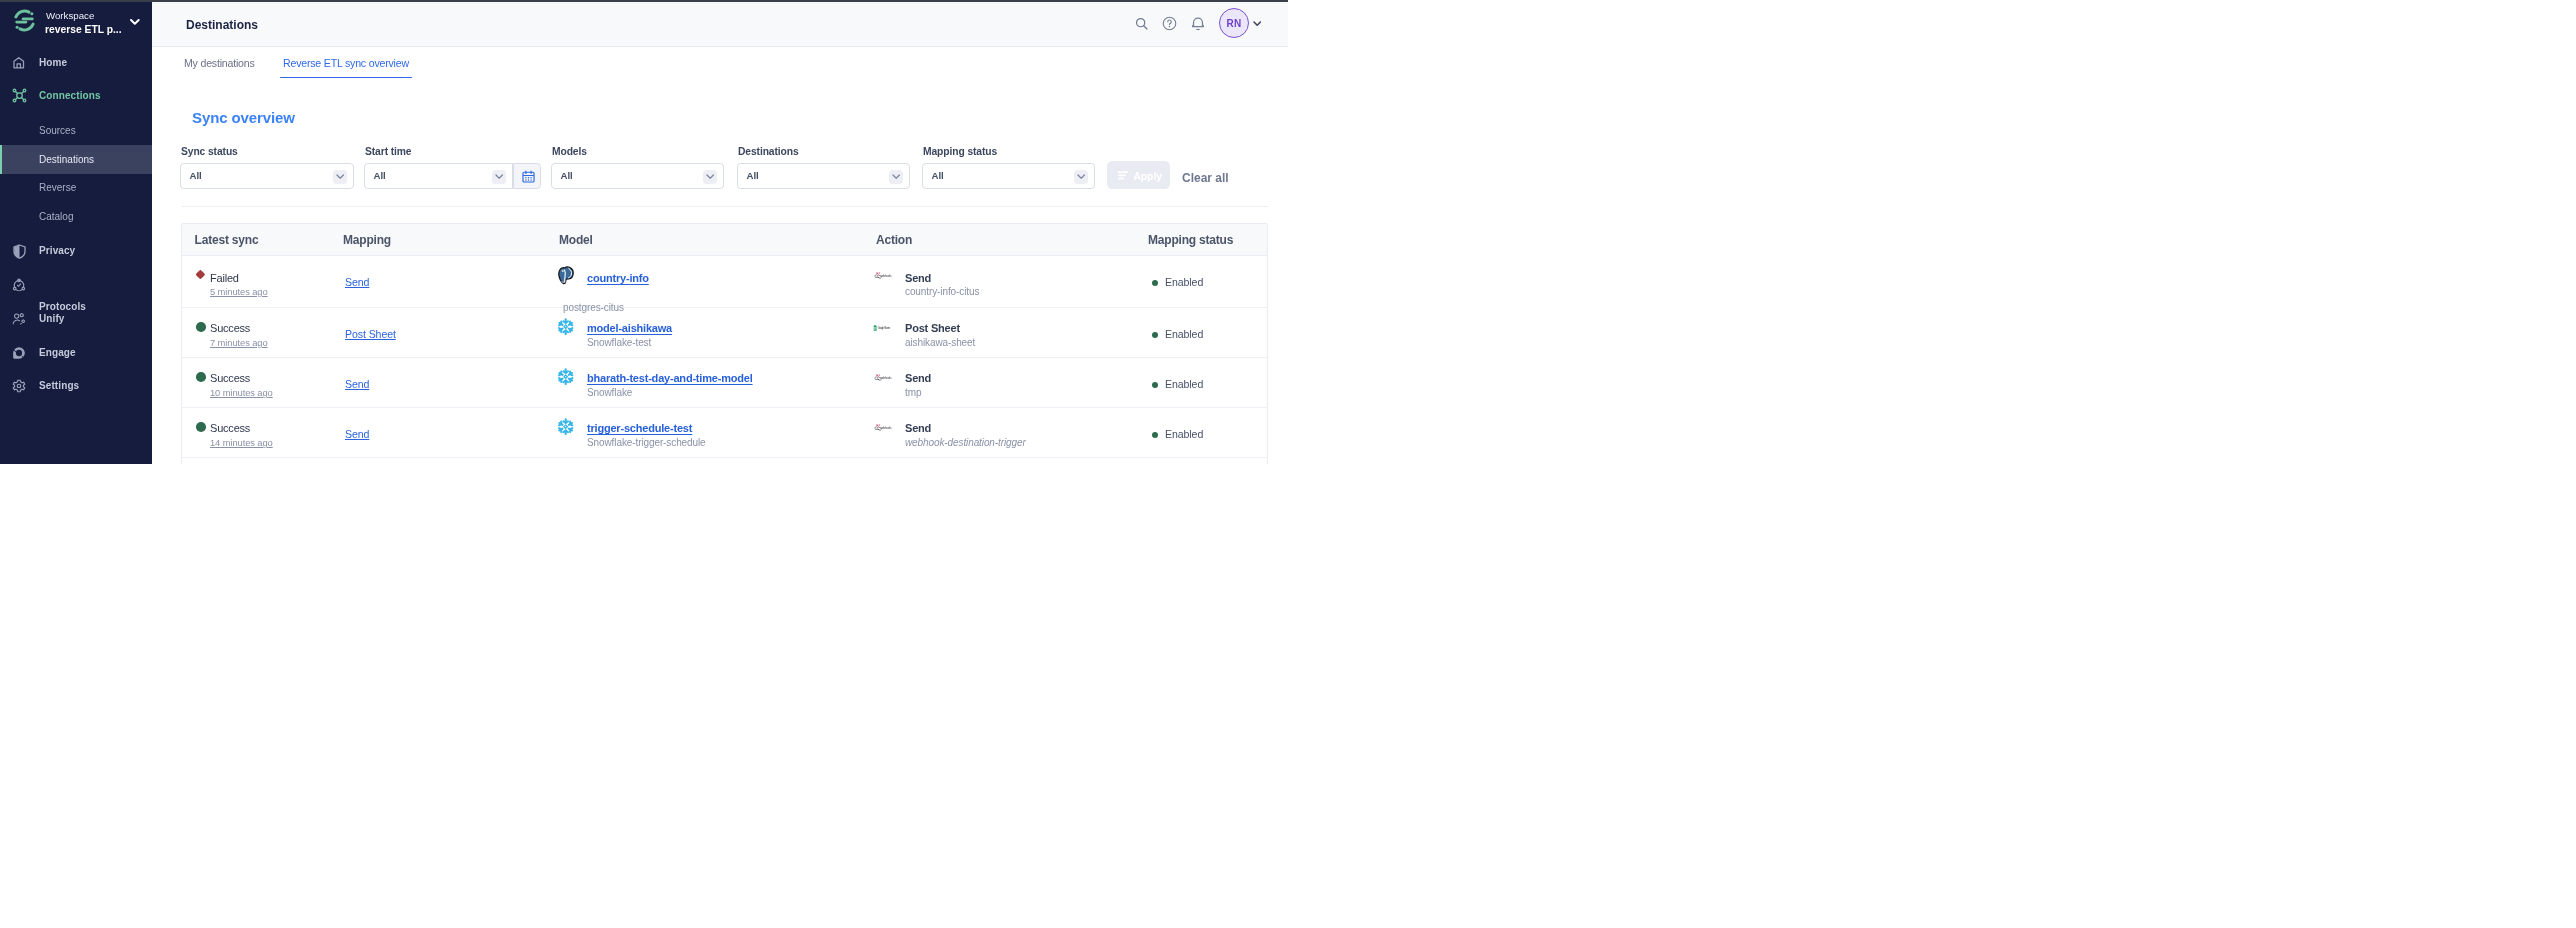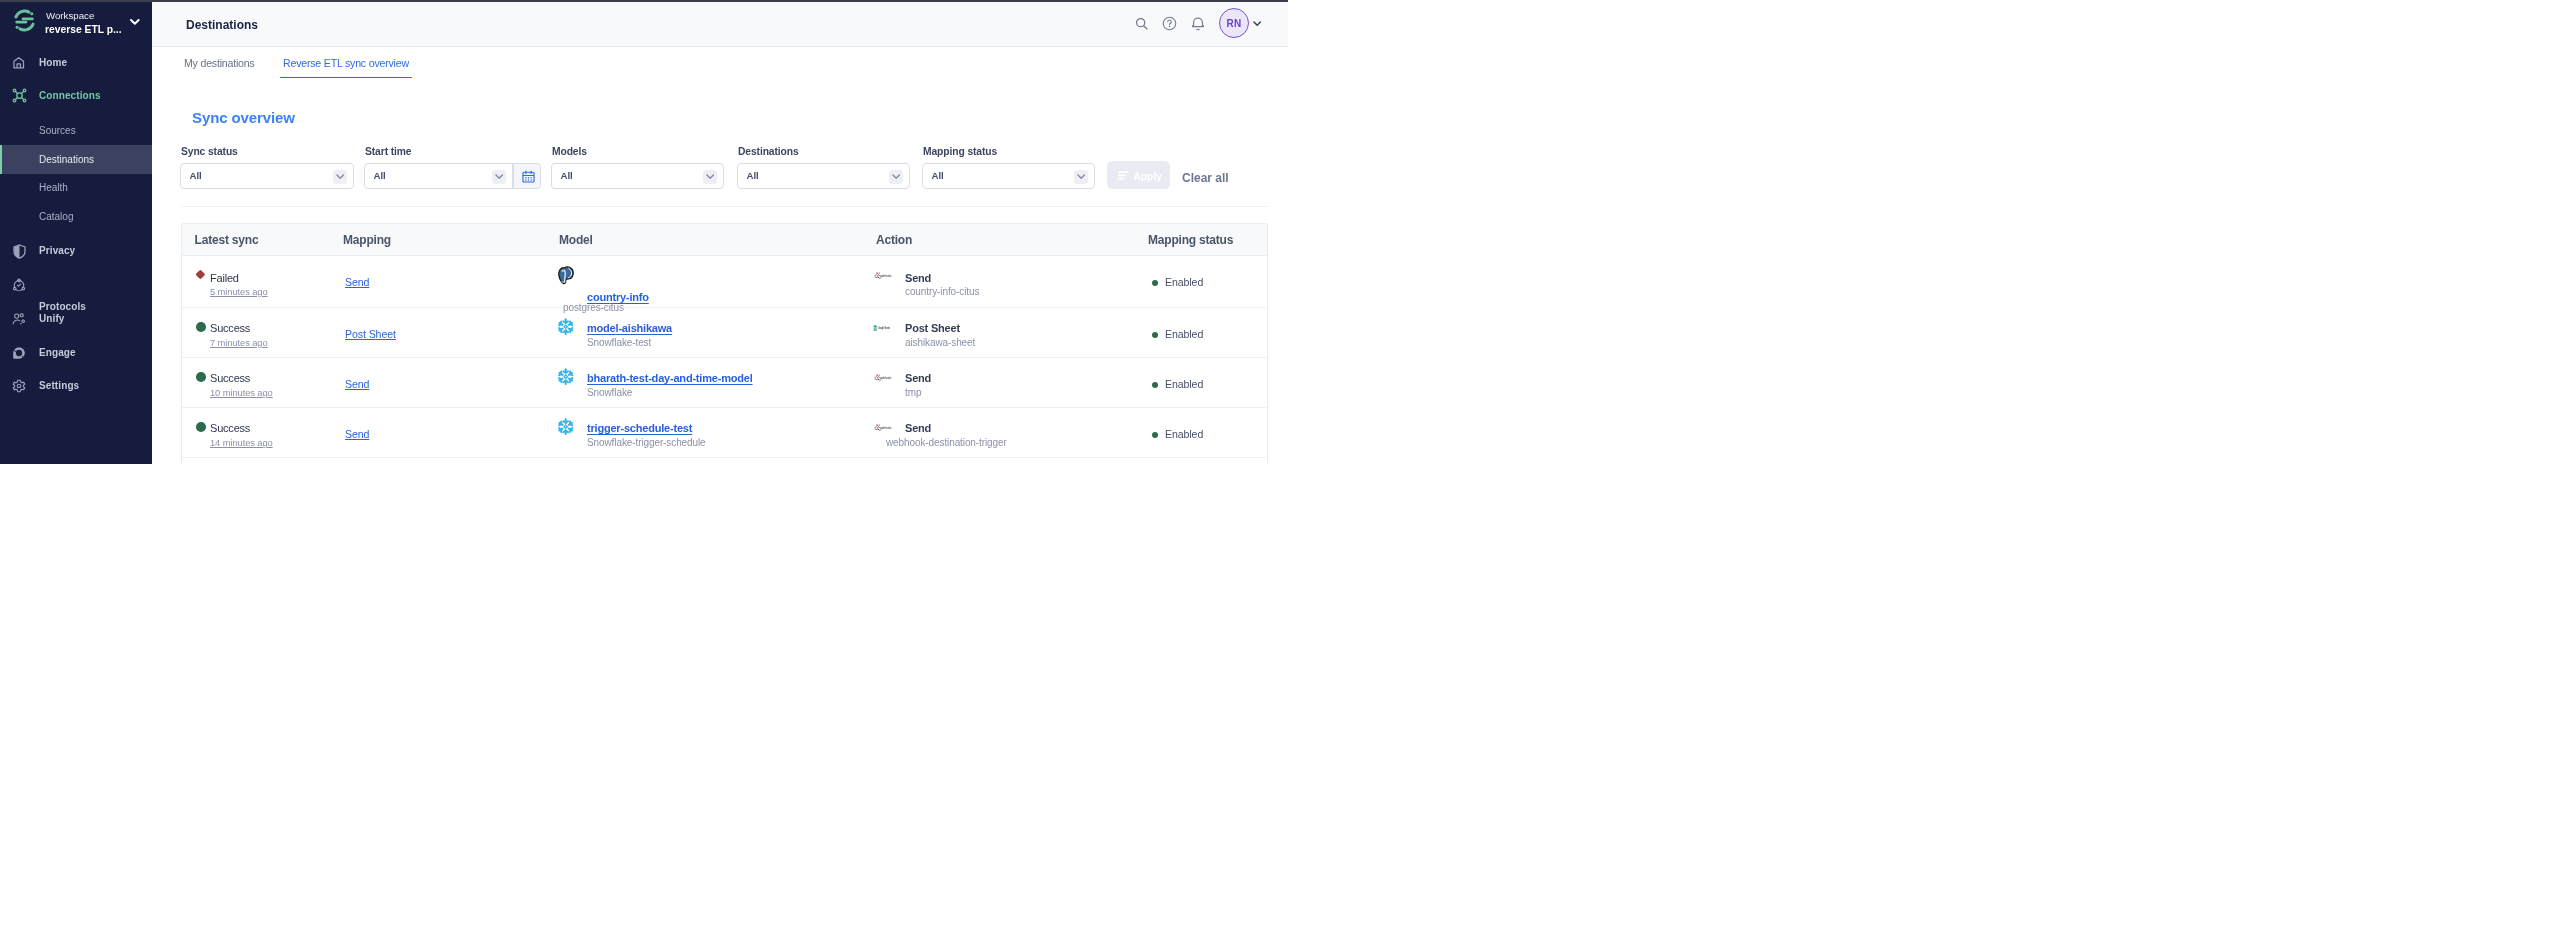--- a/index.html
+++ b/index.html
@@ -83,21 +83,21 @@
           <circle cx="4" cy="20" r="2.1"></circle>
           <circle cx="20" cy="20" r="2.1"></circle>
       <path d="M5.6 5.6 L8.9 8.9 M18.4 5.6 L15.1 8.9 M5.6 18.4 L8.9 15.1 M18.4 18.4 L15.1 15.1"></path>
     </g>
   </svg>
   <div class="abs navtxt green" style="left:39px;top:88px;">Connections</div>
 
   <div class="abs subtxt" style="left:39px;top:123px;">Sources</div>
   <div class="abs" style="left:0;top:143px;width:152px;height:29px;background:#3a4260;border-left:2.6px solid #7ccfad;"></div>
   <div class="abs subtxt" style="left:39px;top:152px;color:#e6e9f2;">Destinations</div>
-  <div class="abs subtxt" style="left:39px;top:180px;">Health</div>
+  <div class="abs subtxt" style="left:39px;top:180px;">Reverse</div>
   <div class="abs subtxt" style="left:39px;top:209px;">Catalog</div>
 
   <svg class="abs" style="left:13px;top:242px" width="13" height="15" viewBox="0 0 20 23">
     <path d="M10 1.5 L18.5 4.5 V11 C18.5 16.5 15 20 10 21.8 C5 20 1.5 16.5 1.5 11 V4.5 Z" fill="none" stroke="#9aa2ba" stroke-width="2"></path>
     <path d="M10 2 L10 21.5 C5.2 19.7 2 16.3 2 11 V4.8 Z" fill="#9aa2ba"></path>
   </svg>
   <div class="abs navtxt" style="left:39px;top:243px;">Privacy</div>
 
   <svg class="abs" style="left:12.3px;top:276px" width="14" height="14" viewBox="0 0 24 24">
     <g fill="none" stroke="#9aa2ba" stroke-width="1.9">
@@ -264,21 +264,21 @@
     <div class="l2 time" style="left:28px;top:30px;">5 minutes ago</div>
     <div class="mid link" style="left:163px;">Send</div>
     <svg style="position:absolute;left:374px;top:9.7px" width="18.7" height="19.3" viewBox="0 0 30 31">
       <path d="M5.5 7.5 C7 3.5 11 2 14 3.2 C16 1.2 20 1 23 3 C26.5 5 28 9 27.5 13 C27 17.5 24.5 20 20.5 20.5 C18.5 20.8 17.5 20.5 16.5 21.5 C15.5 22.5 15.8 24.5 15.3 26.3 C14.8 28.3 12.8 28.8 11.3 27.6 C8 25 5.5 20.5 4.7 15.5 C4.2 12.5 4.6 9.5 5.5 7.5 Z" fill="#3a6a99" stroke="#15181f" stroke-width="2" stroke-linejoin="round"></path>
       <path d="M13.8 6.5 C15.2 10 15.2 14 14.5 17.5 C14 20.3 13.8 23.5 14.2 26" fill="none" stroke="#fff" stroke-width="1.8" stroke-linecap="round"></path>
       <path d="M20.5 3.8 C23.8 5.8 25.3 9 24.8 13 C24.4 16 22.6 18.2 20.2 18.8" fill="none" stroke="#fff" stroke-width="1.6" stroke-linecap="round"></path>
       <path d="M12.5 25.8 C11.3 26.6 10.2 26.3 9.6 25.4" fill="none" stroke="#fff" stroke-width="1.5" stroke-linecap="round"></path>
       <circle cx="11" cy="7.8" r="1.9" fill="#fff"></circle>
           <circle cx="11.3" cy="7.7" r=".95" fill="#15181f"></circle>
     </svg>
-    <div class="l1 blink" style="left:405px;top:16.4px;margin-top:19px;">country-info</div>
+    <div class="l1 blink" style="left:405px;top:16.4px;">country-info</div>
     <div class="l2" style="left:381px;top:30px;margin-top:16px;">postgres-citus</div>
     <svg style="position:absolute;left:692px;top:16.4px" width="19.3" height="7" viewBox="0 0 30 11">
       <g fill="none" stroke-linecap="round">
         <path d="M2.7 8.8 A 2.3 2.3 0 1 1 5.8 6.9" stroke="#3f434b" stroke-width="0.9"></path>
         <path d="M4.1 2.8 A 2.3 2.3 0 1 1 7.3 3.9" stroke="#c73a63" stroke-width="0.9"></path>
         <path d="M8.1 5.5 A 2.3 2.3 0 1 1 6.8 8.6" stroke="#3f434b" stroke-width="0.9"></path>
         <path d="M5.5 2.2 L7.2 5.0" stroke="#c73a63" stroke-width="0.9"></path>
         <path d="M3.3 8.5 L7.0 8.5" stroke="#3f434b" stroke-width="0.9"></path>
       </g>
       <circle cx="7.2" cy="8.5" r="0.8" fill="#3f434b"></circle>
@@ -399,19 +399,19 @@
         <path d="M4.1 2.8 A 2.3 2.3 0 1 1 7.3 3.9" stroke="#c73a63" stroke-width="0.9"></path>
         <path d="M8.1 5.5 A 2.3 2.3 0 1 1 6.8 8.6" stroke="#3f434b" stroke-width="0.9"></path>
         <path d="M5.5 2.2 L7.2 5.0" stroke="#c73a63" stroke-width="0.9"></path>
         <path d="M3.3 8.5 L7.0 8.5" stroke="#3f434b" stroke-width="0.9"></path>
       </g>
       <circle cx="7.2" cy="8.5" r="0.8" fill="#3f434b"></circle>
           <circle cx="5.2" cy="2.0" r="0.8" fill="#c73a63"></circle>
       <text x="10" y="7.3" font-family="Liberation Sans, sans-serif" font-size="4.4" fill="#3c4047" textLength="17.5">webhooks</text>
     </svg>
     <div class="l1 bdark" style="left:723px;">Send</div>
-    <div class="l2" style="left:704px;">webhook-destination-trigger</div>
+    <div class="l2" style="left:723px;font-style:italic;">webhook-destination-trigger</div>
     <div class="dots" style="left:970px;"></div>
     <div class="mid" style="left:983px;color:#47506a;">Enabled</div>
   </div>
 </div>
 </div>
 
 
 </body></html>

